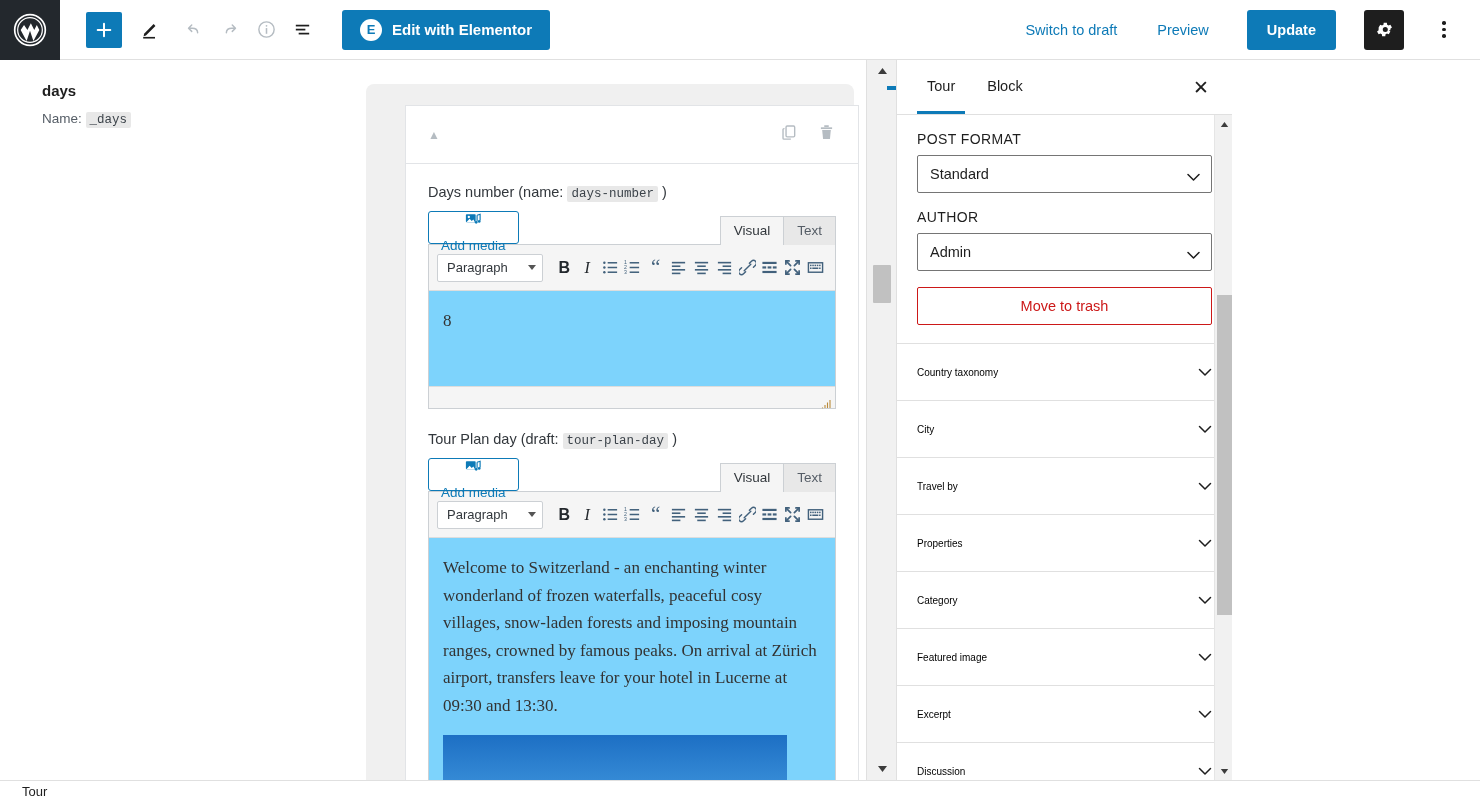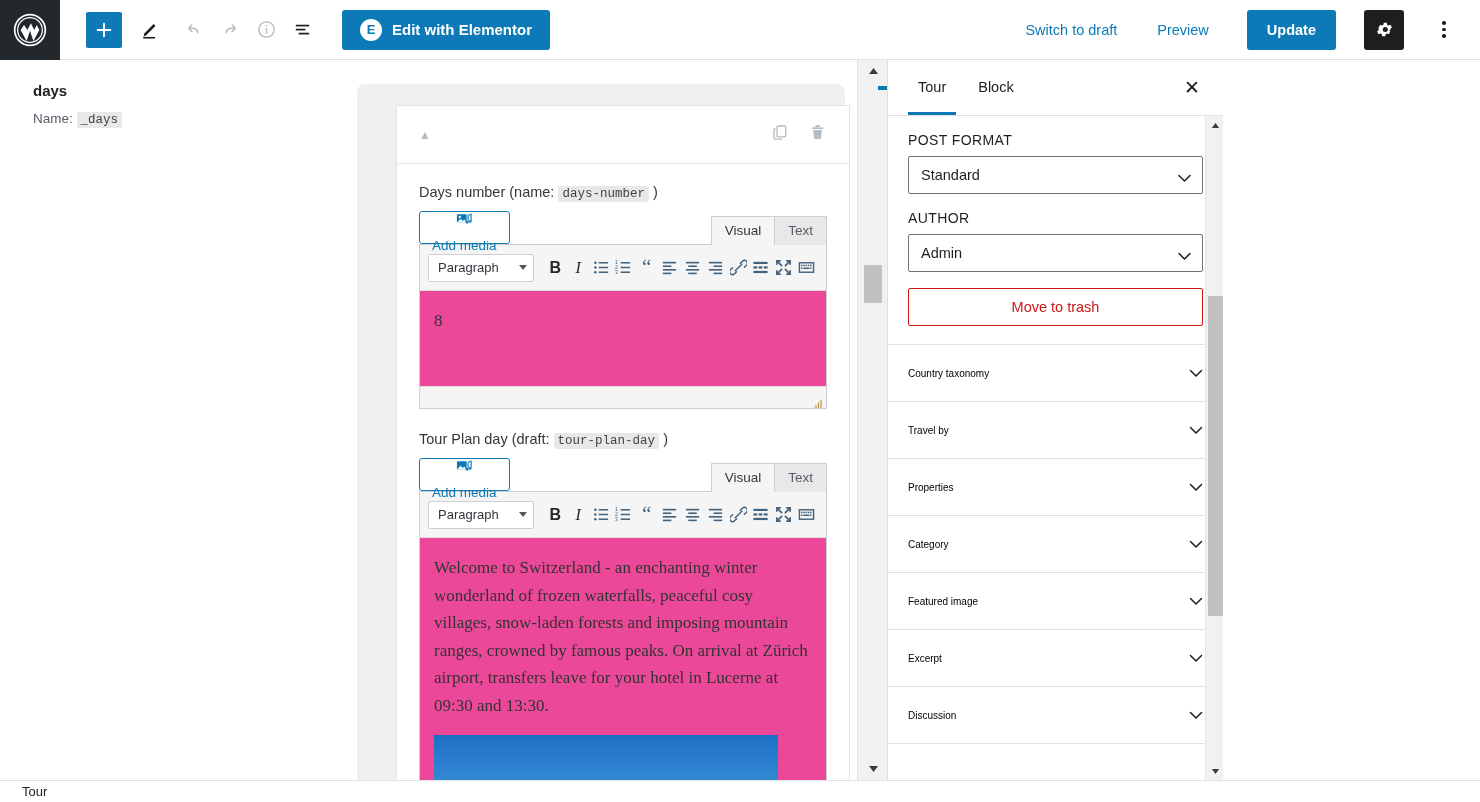--- a/index.html
+++ b/index.html
@@ -71,21 +71,21 @@
   }
   .kebab-btn {
     width: 40px; height: 40px; background: none; border: none; cursor: pointer;
     margin-left: 4px; display:flex; align-items:center; justify-content:center;
     flex-direction: column; gap: 3px;
   }
   .kebab-dot { width: 3.5px; height: 3.5px; border-radius: 50%; background:#1e1e1e; }
 
   
   .workspace {
-    position: absolute; top: 60px; left: 3px; width: 1220px; height: 720px;
+    position: absolute; top: 60px; left: 12px; width: 1220px; height: 720px;
     display: flex;
   }
 
   
   .left-pane {
     width: 340px; flex: 0 0 340px; background: #ffffff;
     padding: 22px 0 0 30px;
   }
   .left-title { font-size: 15px; font-weight: bold; color: #1e1e1e; margin-bottom: 12px; }
   .left-name-row { font-size: 13.5px; color: #555d66; }
@@ -129,21 +129,21 @@
   .tab-group {
     position: absolute; right: 0; bottom: -1px; display: flex; align-items: flex-end;
   }
   .ed-tab {
     font-size: 13.5px; color: #555d66; padding: 6px 13px 7px 13px;
     border: 1px solid #ccd0d4; background: #e8e8e8; cursor: pointer;
     border-bottom: none; margin-left: -1px;
   }
   .ed-tab.active { background: #f5f5f5; color: #32373c; position: relative; z-index: 2; }
 
-  .mce-box { border: 1px solid #ccd0d4; background:#ec4899; }
+  .mce-box { border: 1px solid #ccd0d4; background:#7dd3fc; }
   .mce-toolbar {
     background: #f5f5f5; border-bottom: 1px solid #ddd;
     display: flex; align-items: center; gap: 0px; padding: 8px 8px;
     height: 46px;
   }
   .para-select {
     display:flex; align-items:center; justify-content: space-between;
     width: 130px; height: 28px; background: #fff;
     border: 1px solid #ccd0d4; border-radius: 2px;
     font-size: 13px; color: #32373c; padding: 0 6px 0 9px;
@@ -682,20 +682,28 @@
 
       <div class="accordion-item">
         <span class="acc-label">Country taxonomy</span>
         <span class="acc-chev">
           <svg width="14" height="9" viewBox="0 0 13 9">
               <path d="M1 1.5 6.5 7 12 1.5" fill="none" stroke="#1e1e1e" stroke-width="1.5" stroke-linecap="round" stroke-linejoin="round"></path>
             </svg>
         </span>
       </div>
       <div class="accordion-item">
+        <span class="acc-label">City</span>
+        <span class="acc-chev">
+          <svg width="14" height="9" viewBox="0 0 13 9">
+              <path d="M1 1.5 6.5 7 12 1.5" fill="none" stroke="#1e1e1e" stroke-width="1.5" stroke-linecap="round" stroke-linejoin="round"></path>
+            </svg>
+        </span>
+      </div>
+      <div class="accordion-item">
         <span class="acc-label">Travel by</span>
         <span class="acc-chev">
           <svg width="14" height="9" viewBox="0 0 13 9">
               <path d="M1 1.5 6.5 7 12 1.5" fill="none" stroke="#1e1e1e" stroke-width="1.5" stroke-linecap="round" stroke-linejoin="round"></path>
             </svg>
         </span>
       </div>
       <div class="accordion-item">
         <span class="acc-label">Properties</span>
         <span class="acc-chev">

